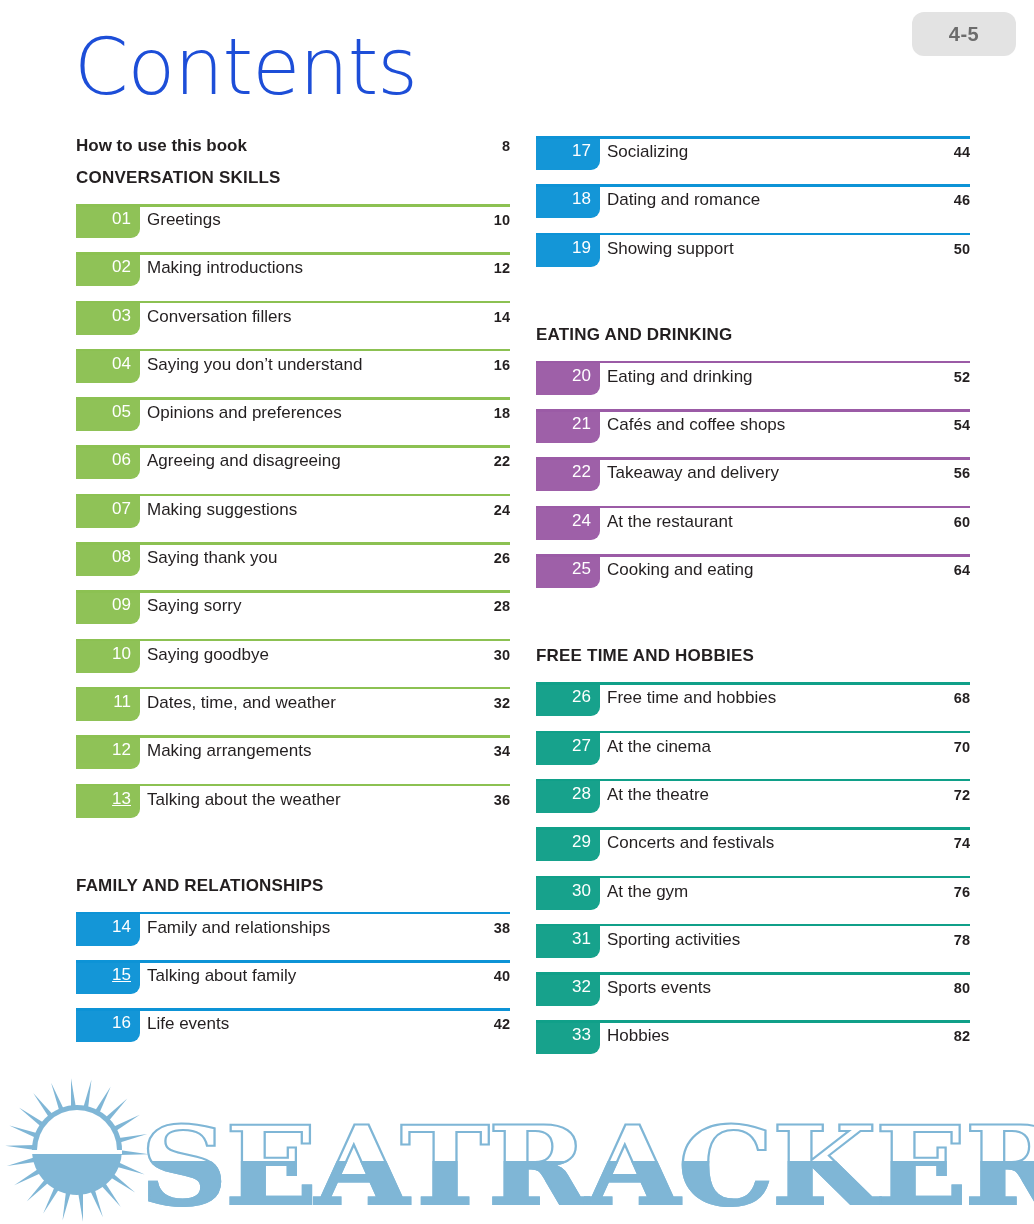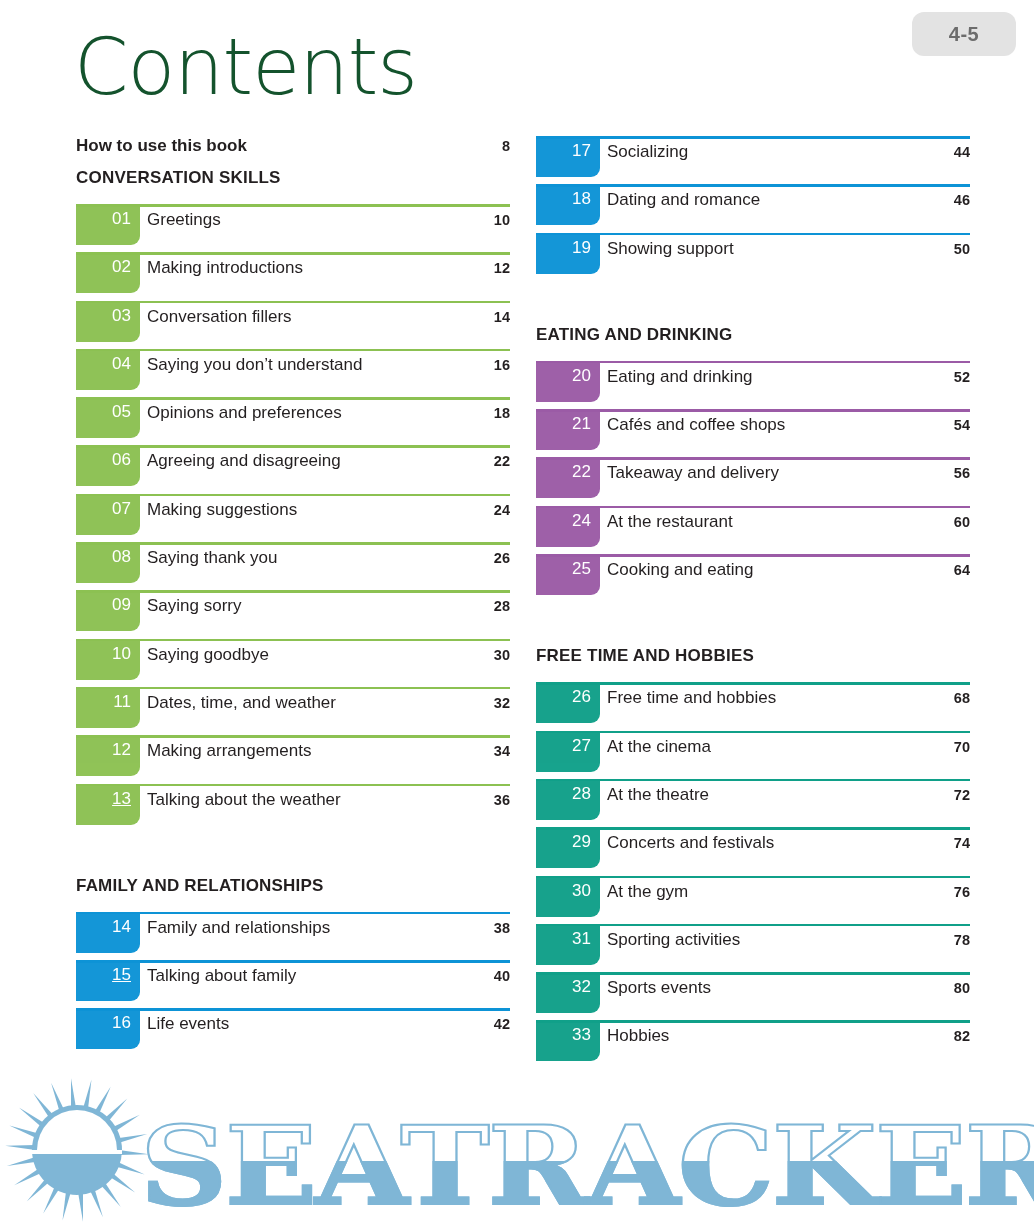--- a/index.html
+++ b/index.html
@@ -31,21 +31,21 @@
     letter-spacing: 0.5px;
   }
 
   
   .contents-title {
     position: absolute;
     left: 74px;
     top: 28px;
     font-size: 78px;
     font-weight: 300;
-    color: #14532d;
+    color: #1d4ed8;
     letter-spacing: -1px;
     line-height: 1;
     font-family: "DejaVu Sans", "Liberation Sans", sans-serif;
   }
 
   
   .col {
     position: absolute;
     top: 136px;
   }
@@ -95,21 +95,21 @@
     position: absolute;
     left: 0; right: 0; top: 0;
     height: 2.5px;
   }
 
   .entry .num-chip {
     position: absolute;
     left: 0;
     top: 1px;
     width: 64px;
-    height: 40px;
+    height: 33px;
     border-bottom-right-radius: 9px;
     color: #ffffff;
     font-size: 17px;
     line-height: 27px;
     text-align: right;
     padding-right: 9px;
     font-weight: 400;
     opacity: 0.97;
   }
 

